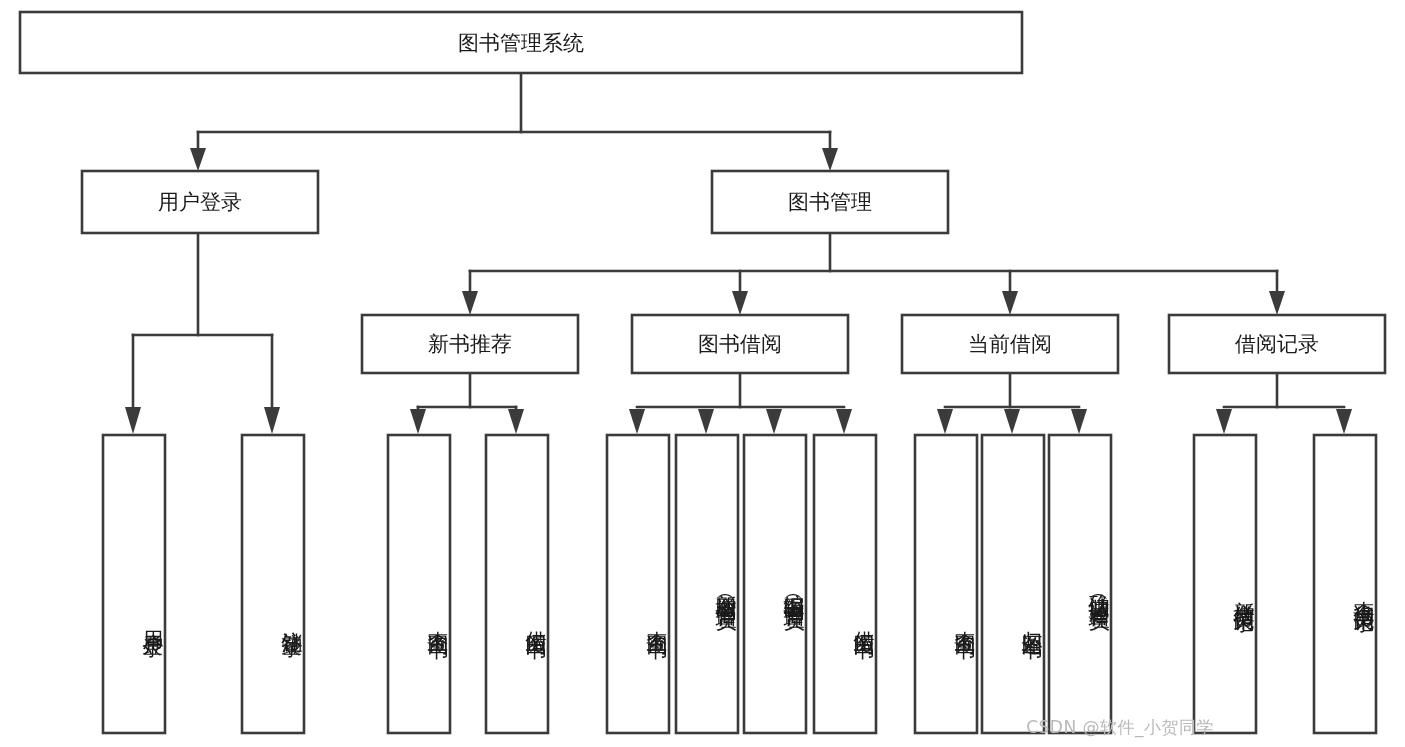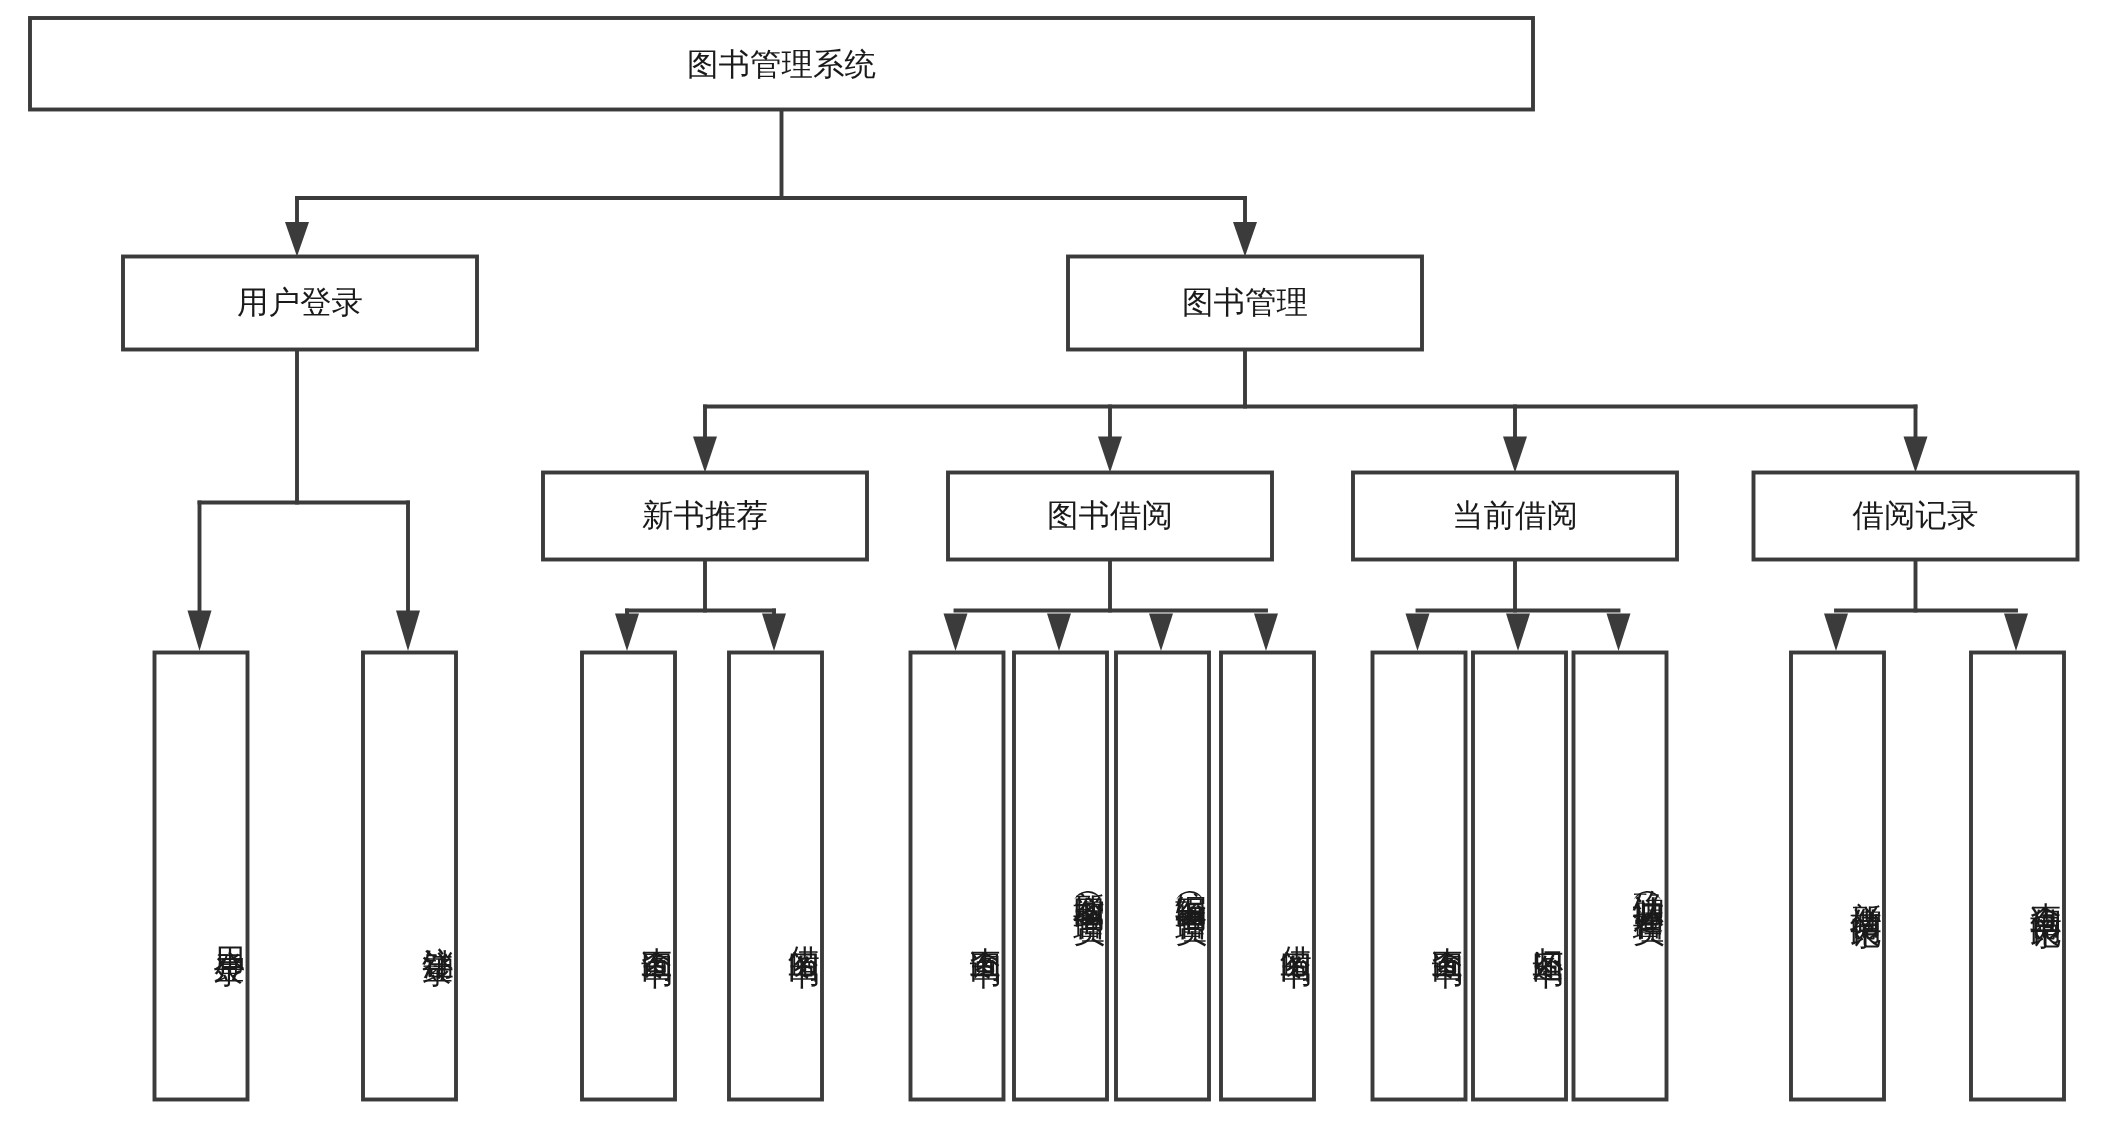--- a/index.html
+++ b/index.html
@@ -185,14 +185,15 @@
   <div class="vlabel" style="left:745px; top:443px; width:60px; height:290px;">编辑图书（管理员）</div>
   <div class="vlabel" style="left:815px; top:505px; width:60px; height:228px;">借阅图书</div>
 
   <div class="vlabel" style="left:916px; top:505px; width:60px; height:228px;">查询图书</div>
   <div class="vlabel" style="left:983px; top:505px; width:60px; height:228px;">归还图书</div>
   <div class="vlabel" style="left:1050px; top:443px; width:60px; height:290px;">确认归还（管理员）</div>
 
   <div class="vlabel" style="left:1195px; top:450px; width:60px; height:283px;">新增借阅记录</div>
   <div class="vlabel" style="left:1315px; top:450px; width:60px; height:283px;">查询借阅记录</div>
 
+  <div class="watermark">CSDN @软件_小贺同学</div>
 
 </div>
 
 </body></html>

